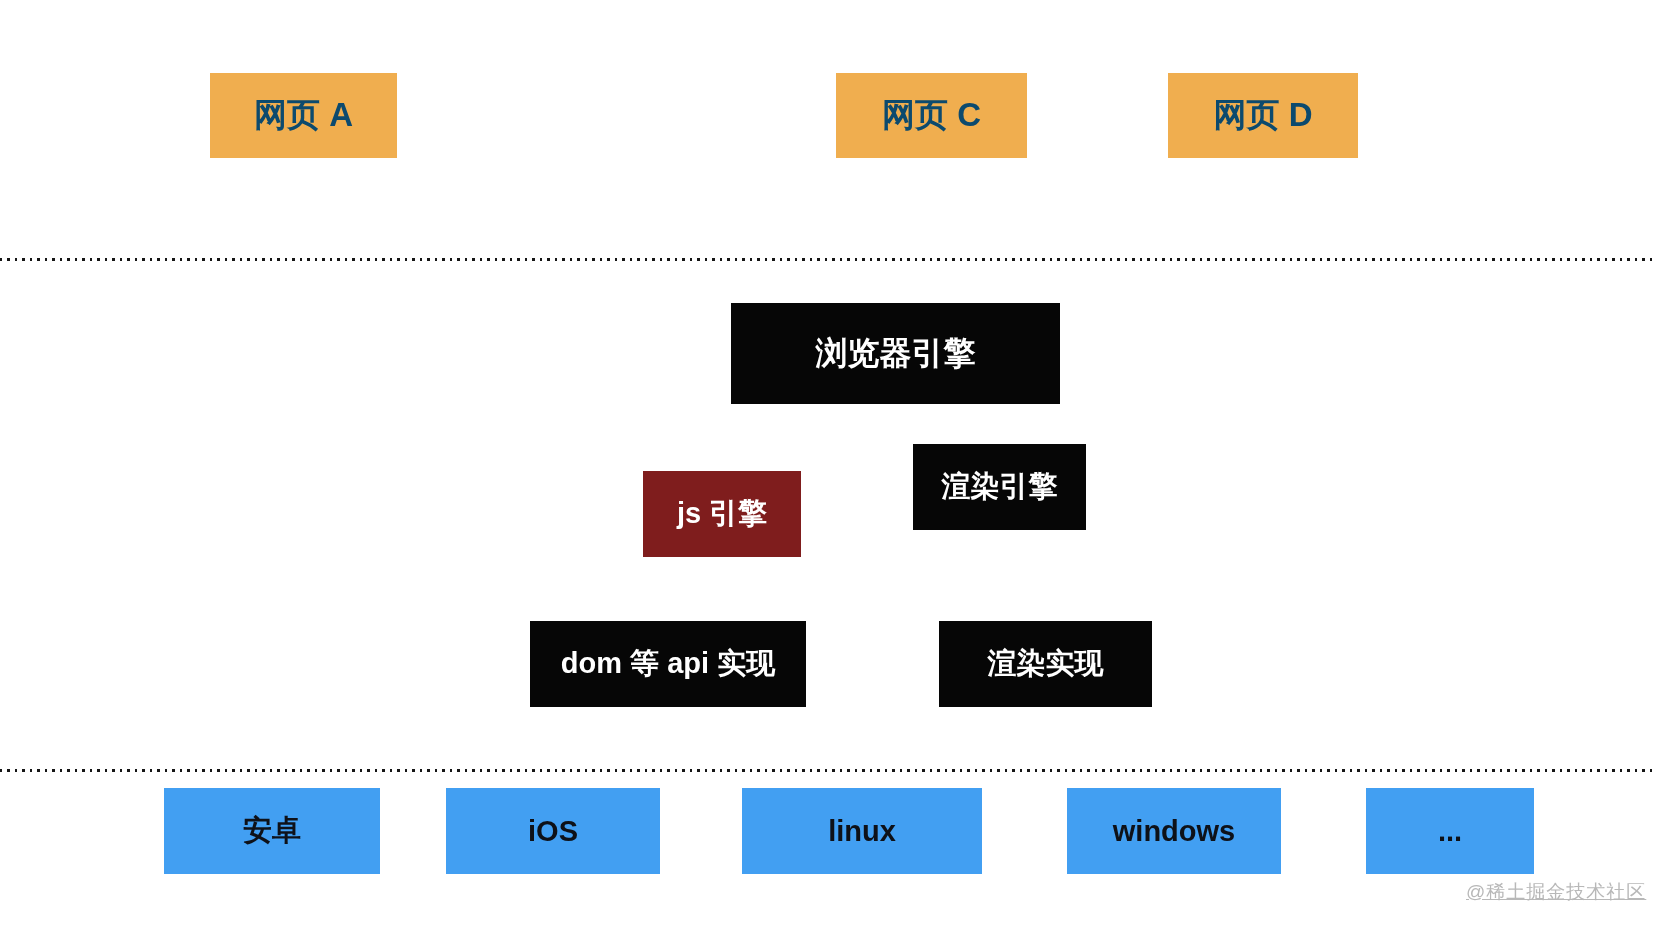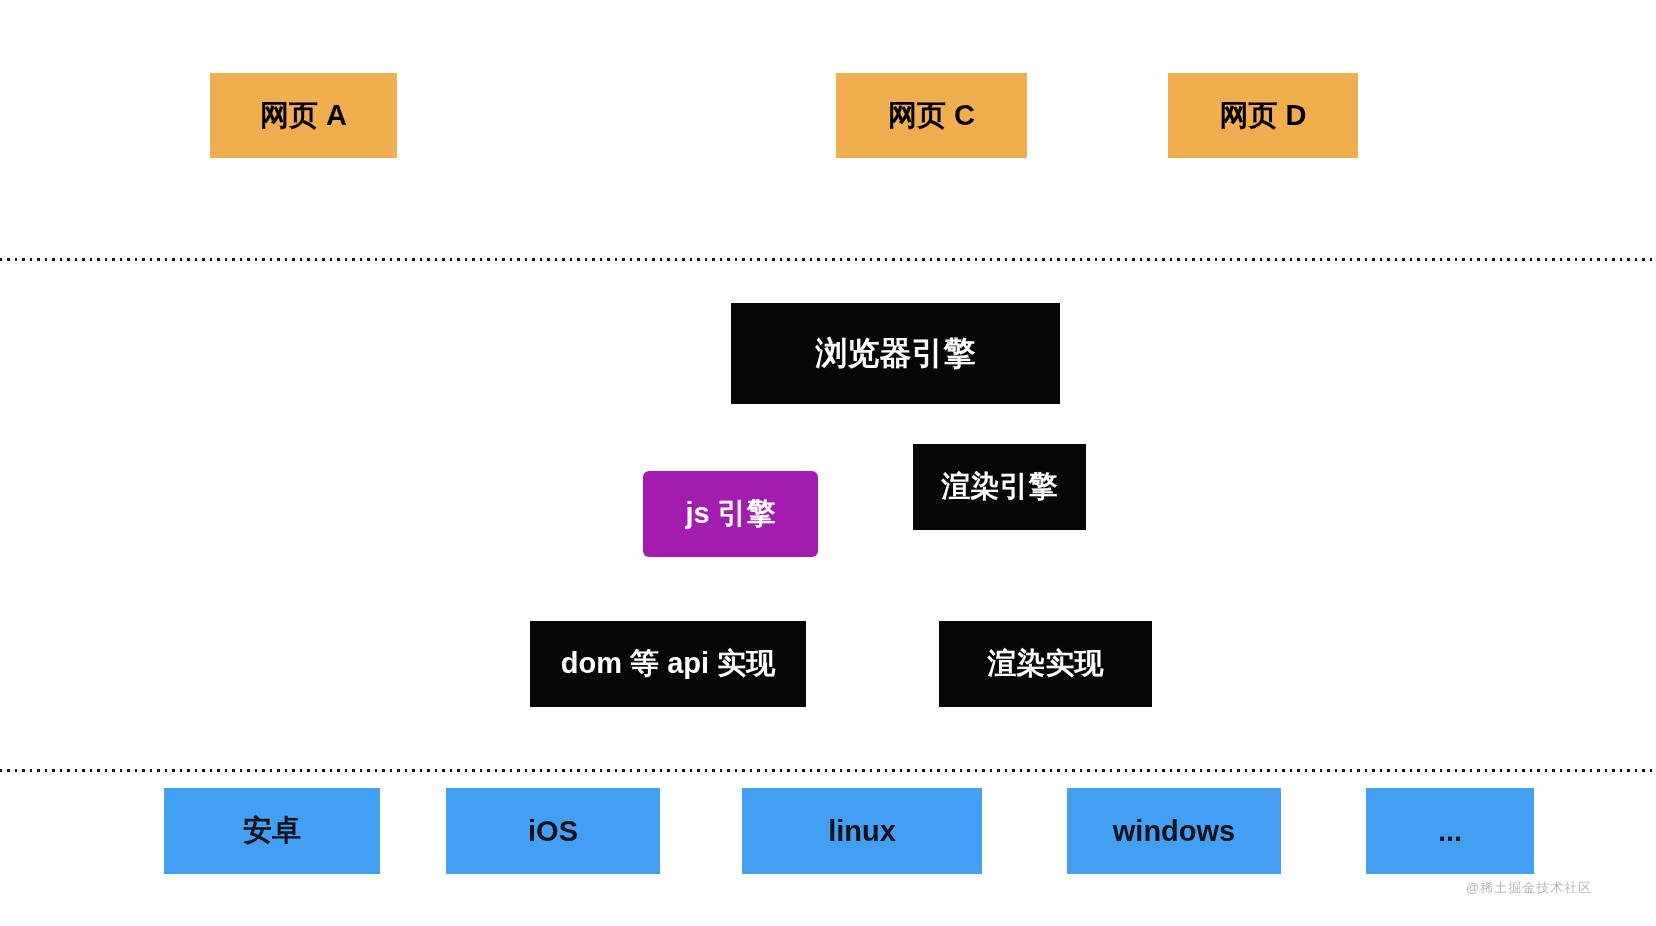--- a/index.html
+++ b/index.html
@@ -15,22 +15,22 @@
     position: absolute;
     display: flex;
     align-items: center;
     justify-content: center;
     font-weight: bold;
     box-sizing: border-box;
     white-space: nowrap;
   }
   .box-webpage {
     background: #F0AE4F;
-    color: #000000;
-    font-size: 29px;
+    color: #0c4a6e;
+    font-size: 33px;
   }
   .box-engine {
     background: #060606;
     color: #ffffff;
     font-size: 29px;
   }
   .box-engine.main { font-size: 32px; }
   .box-platform {
     background: #429FF2;
     color: #0e1118;
@@ -40,40 +40,41 @@
     position: absolute;
     left: 0;
     width: 1656px;
     height: 3px;
     background-image: repeating-linear-gradient(to right, #161616 0 2.5px, transparent 2.5px 7.5px);
   }
   .watermark {
     position: absolute;
     left: 1466px;
     top: 879px;
-    font-size: 13px;
+    font-size: 19px;
     letter-spacing: 1px;
     color: #B8B8B8;
     font-weight: normal;
+    text-decoration: underline;
   }
 </style>
 </head>
 <body>
 
 <div class="canvas">
 
   <div class="box box-webpage" style="left: 210px; top: 73px; width: 187px; height: 85px; background: rgb(240, 174, 79);">网页 A</div>
   <div class="box box-webpage" style="left: 836px; top: 73px; width: 191px; height: 85px; background: rgb(240, 174, 79);">网页 C</div>
   <div class="box box-webpage" style="left: 1168px; top: 73px; width: 190px; height: 85px; background: rgb(240, 174, 79);">网页 D</div>
 
   <div class="dotted-line" style="top: 258px; background-image: repeating-linear-gradient(to right, rgb(22, 22, 22) 0px, rgb(22, 22, 22) 2.5px, transparent 2.5px, transparent 7.5px);"></div>
 
   <div class="box box-engine main" style="left: 731px; top: 303px; width: 329px; height: 101px; background: rgb(6, 6, 6);">浏览器引擎</div>
 
-  <div class="box box-engine" style="left: 643px; top: 471px; width: 175px; height: 86px; background: #a21caf; border-radius: 6px;">js 引擎</div>
+  <div class="box box-engine" style="left: 643px; top: 471px; width: 158px; height: 86px; background: #7f1d1d;">js 引擎</div>
   <div class="box box-engine" style="left: 913px; top: 444px; width: 173px; height: 86px; background: rgb(6, 6, 6);">渲染引擎</div>
 
   <div class="box box-engine" style="left: 530px; top: 621px; width: 276px; height: 86px; background: rgb(6, 6, 6);">dom 等 api 实现</div>
   <div class="box box-engine" style="left: 939px; top: 621px; width: 213px; height: 86px; background: rgb(6, 6, 6);">渲染实现</div>
 
   <div class="dotted-line" style="top: 769px; background-image: repeating-linear-gradient(to right, rgb(22, 22, 22) 0px, rgb(22, 22, 22) 2.5px, transparent 2.5px, transparent 7.5px);"></div>
 
   <div class="box box-platform" style="left: 164px; top: 788px; width: 216px; height: 86px; background: rgb(66, 159, 242);">安卓</div>
   <div class="box box-platform" style="left: 446px; top: 788px; width: 214px; height: 86px; background: rgb(66, 159, 242);">iOS</div>
   <div class="box box-platform" style="left: 742px; top: 788px; width: 240px; height: 86px; background: rgb(66, 159, 242);">linux</div>

